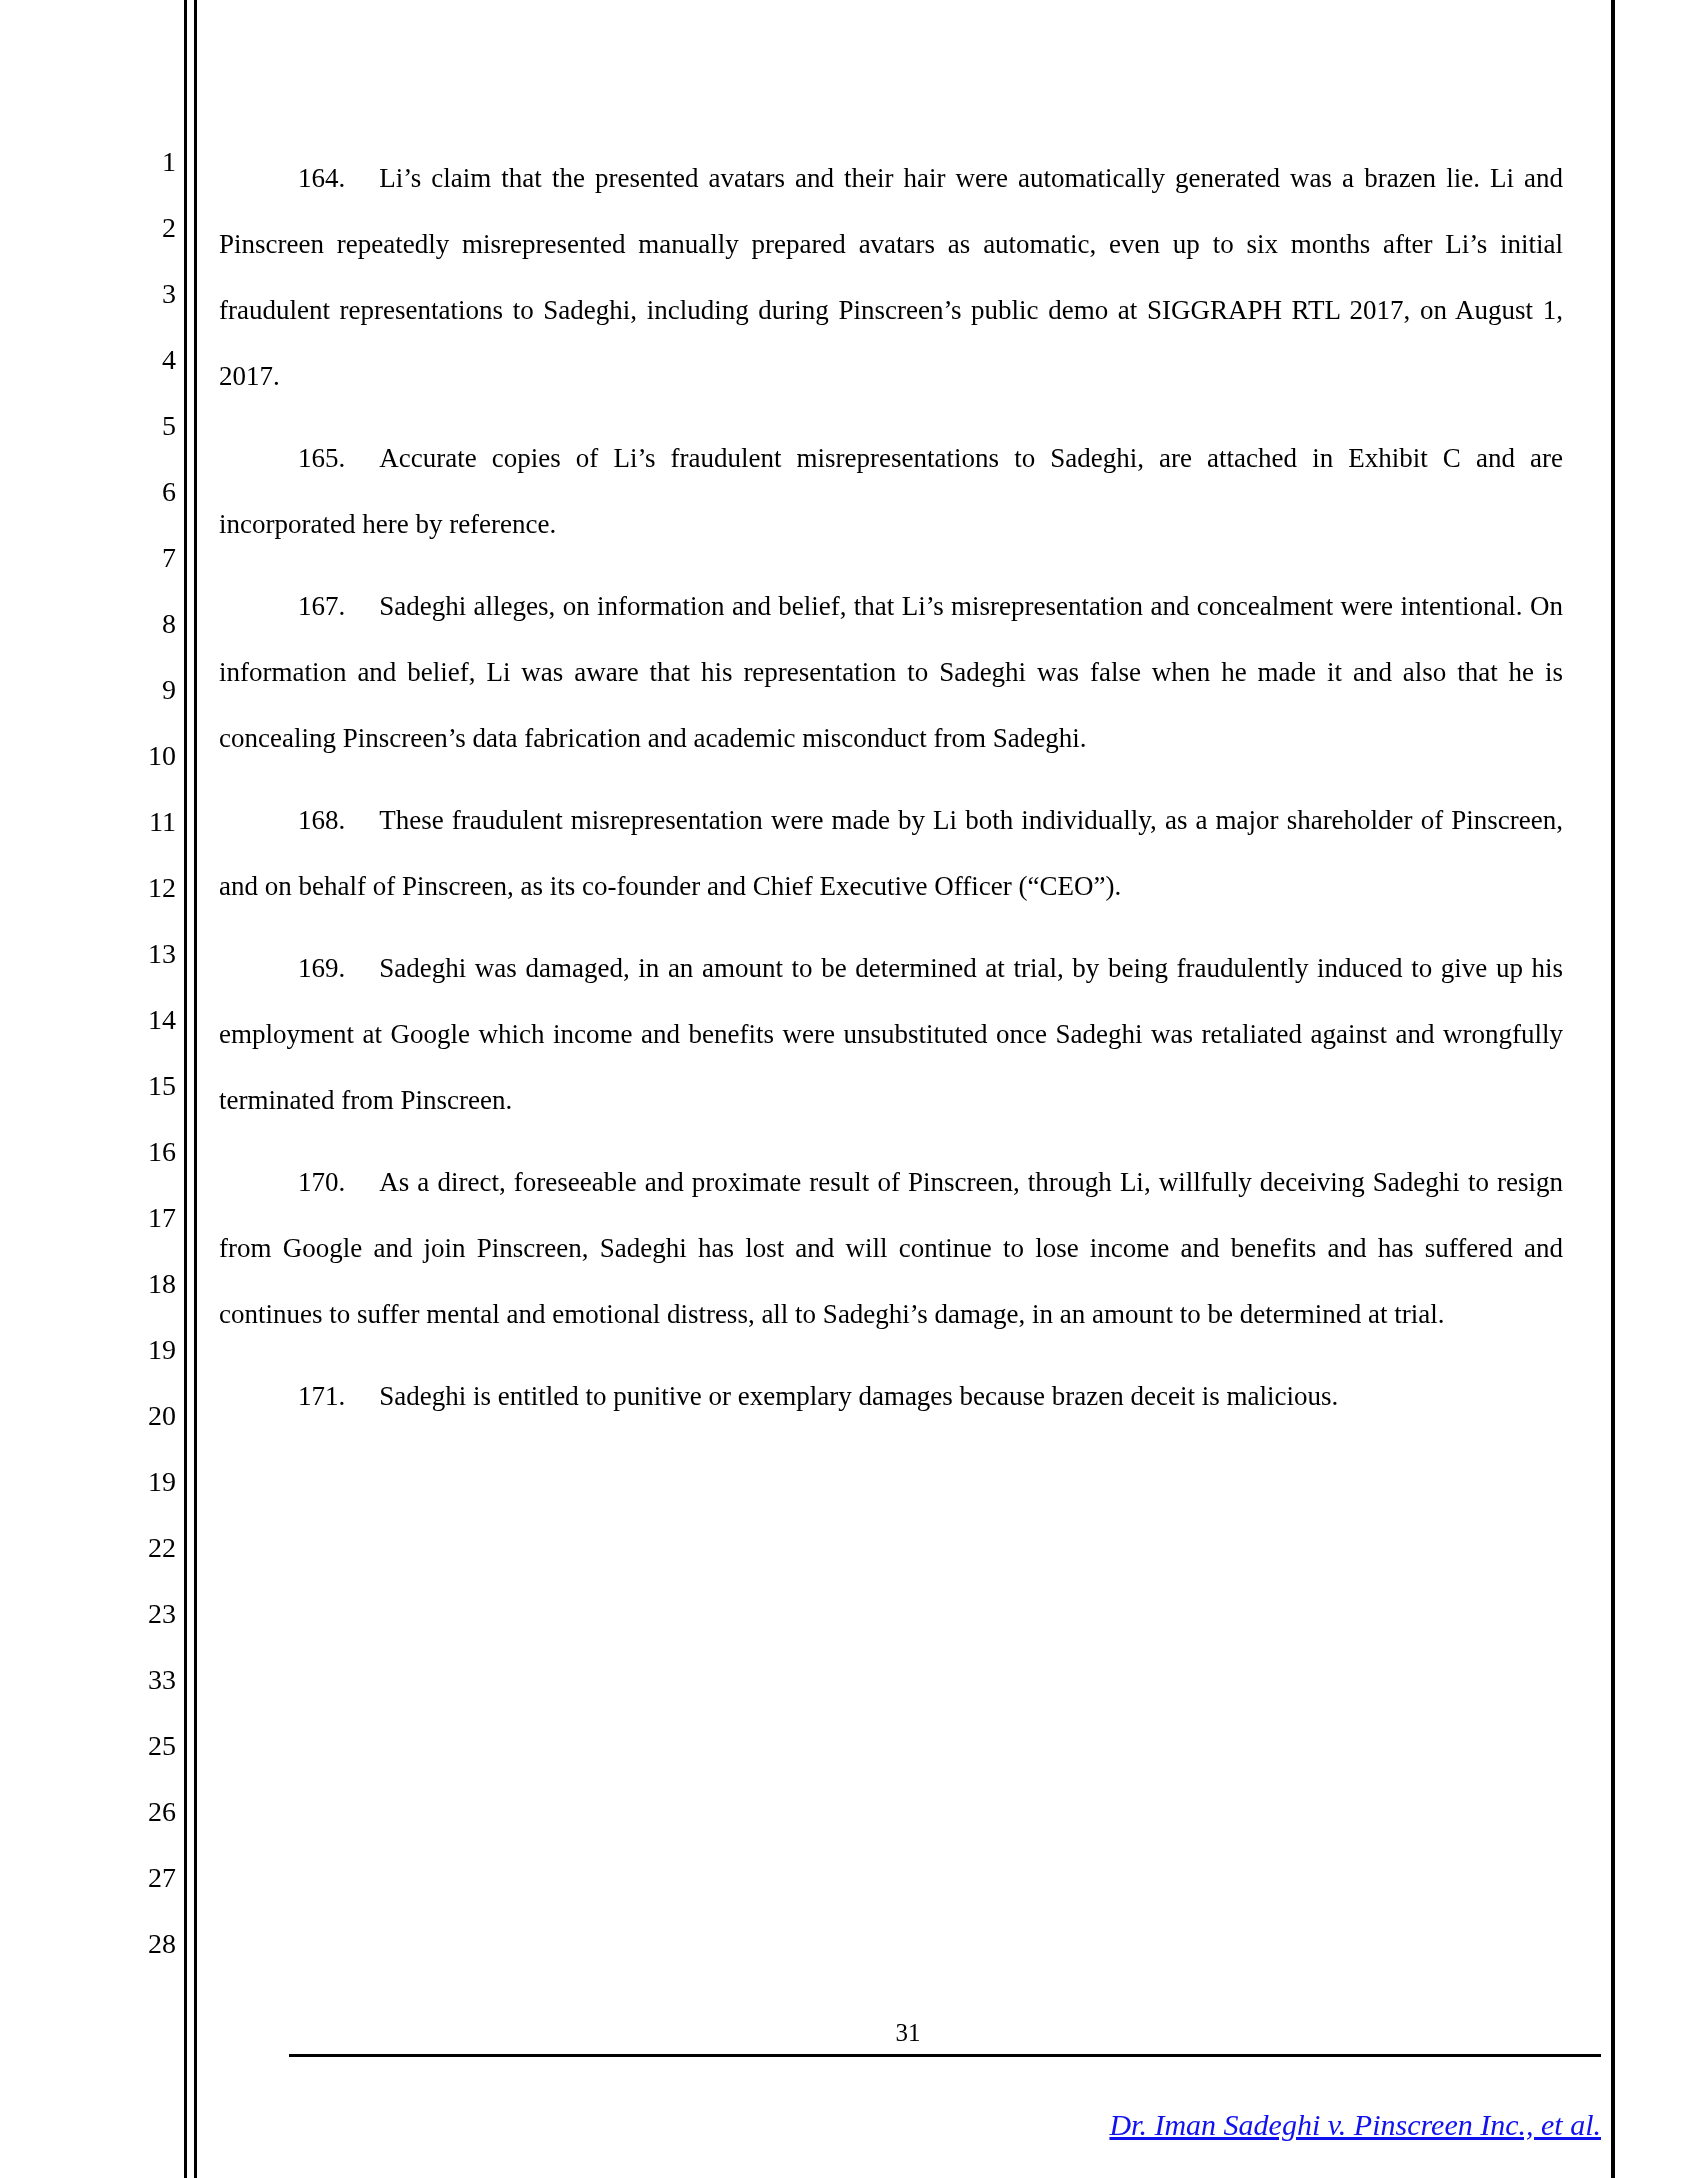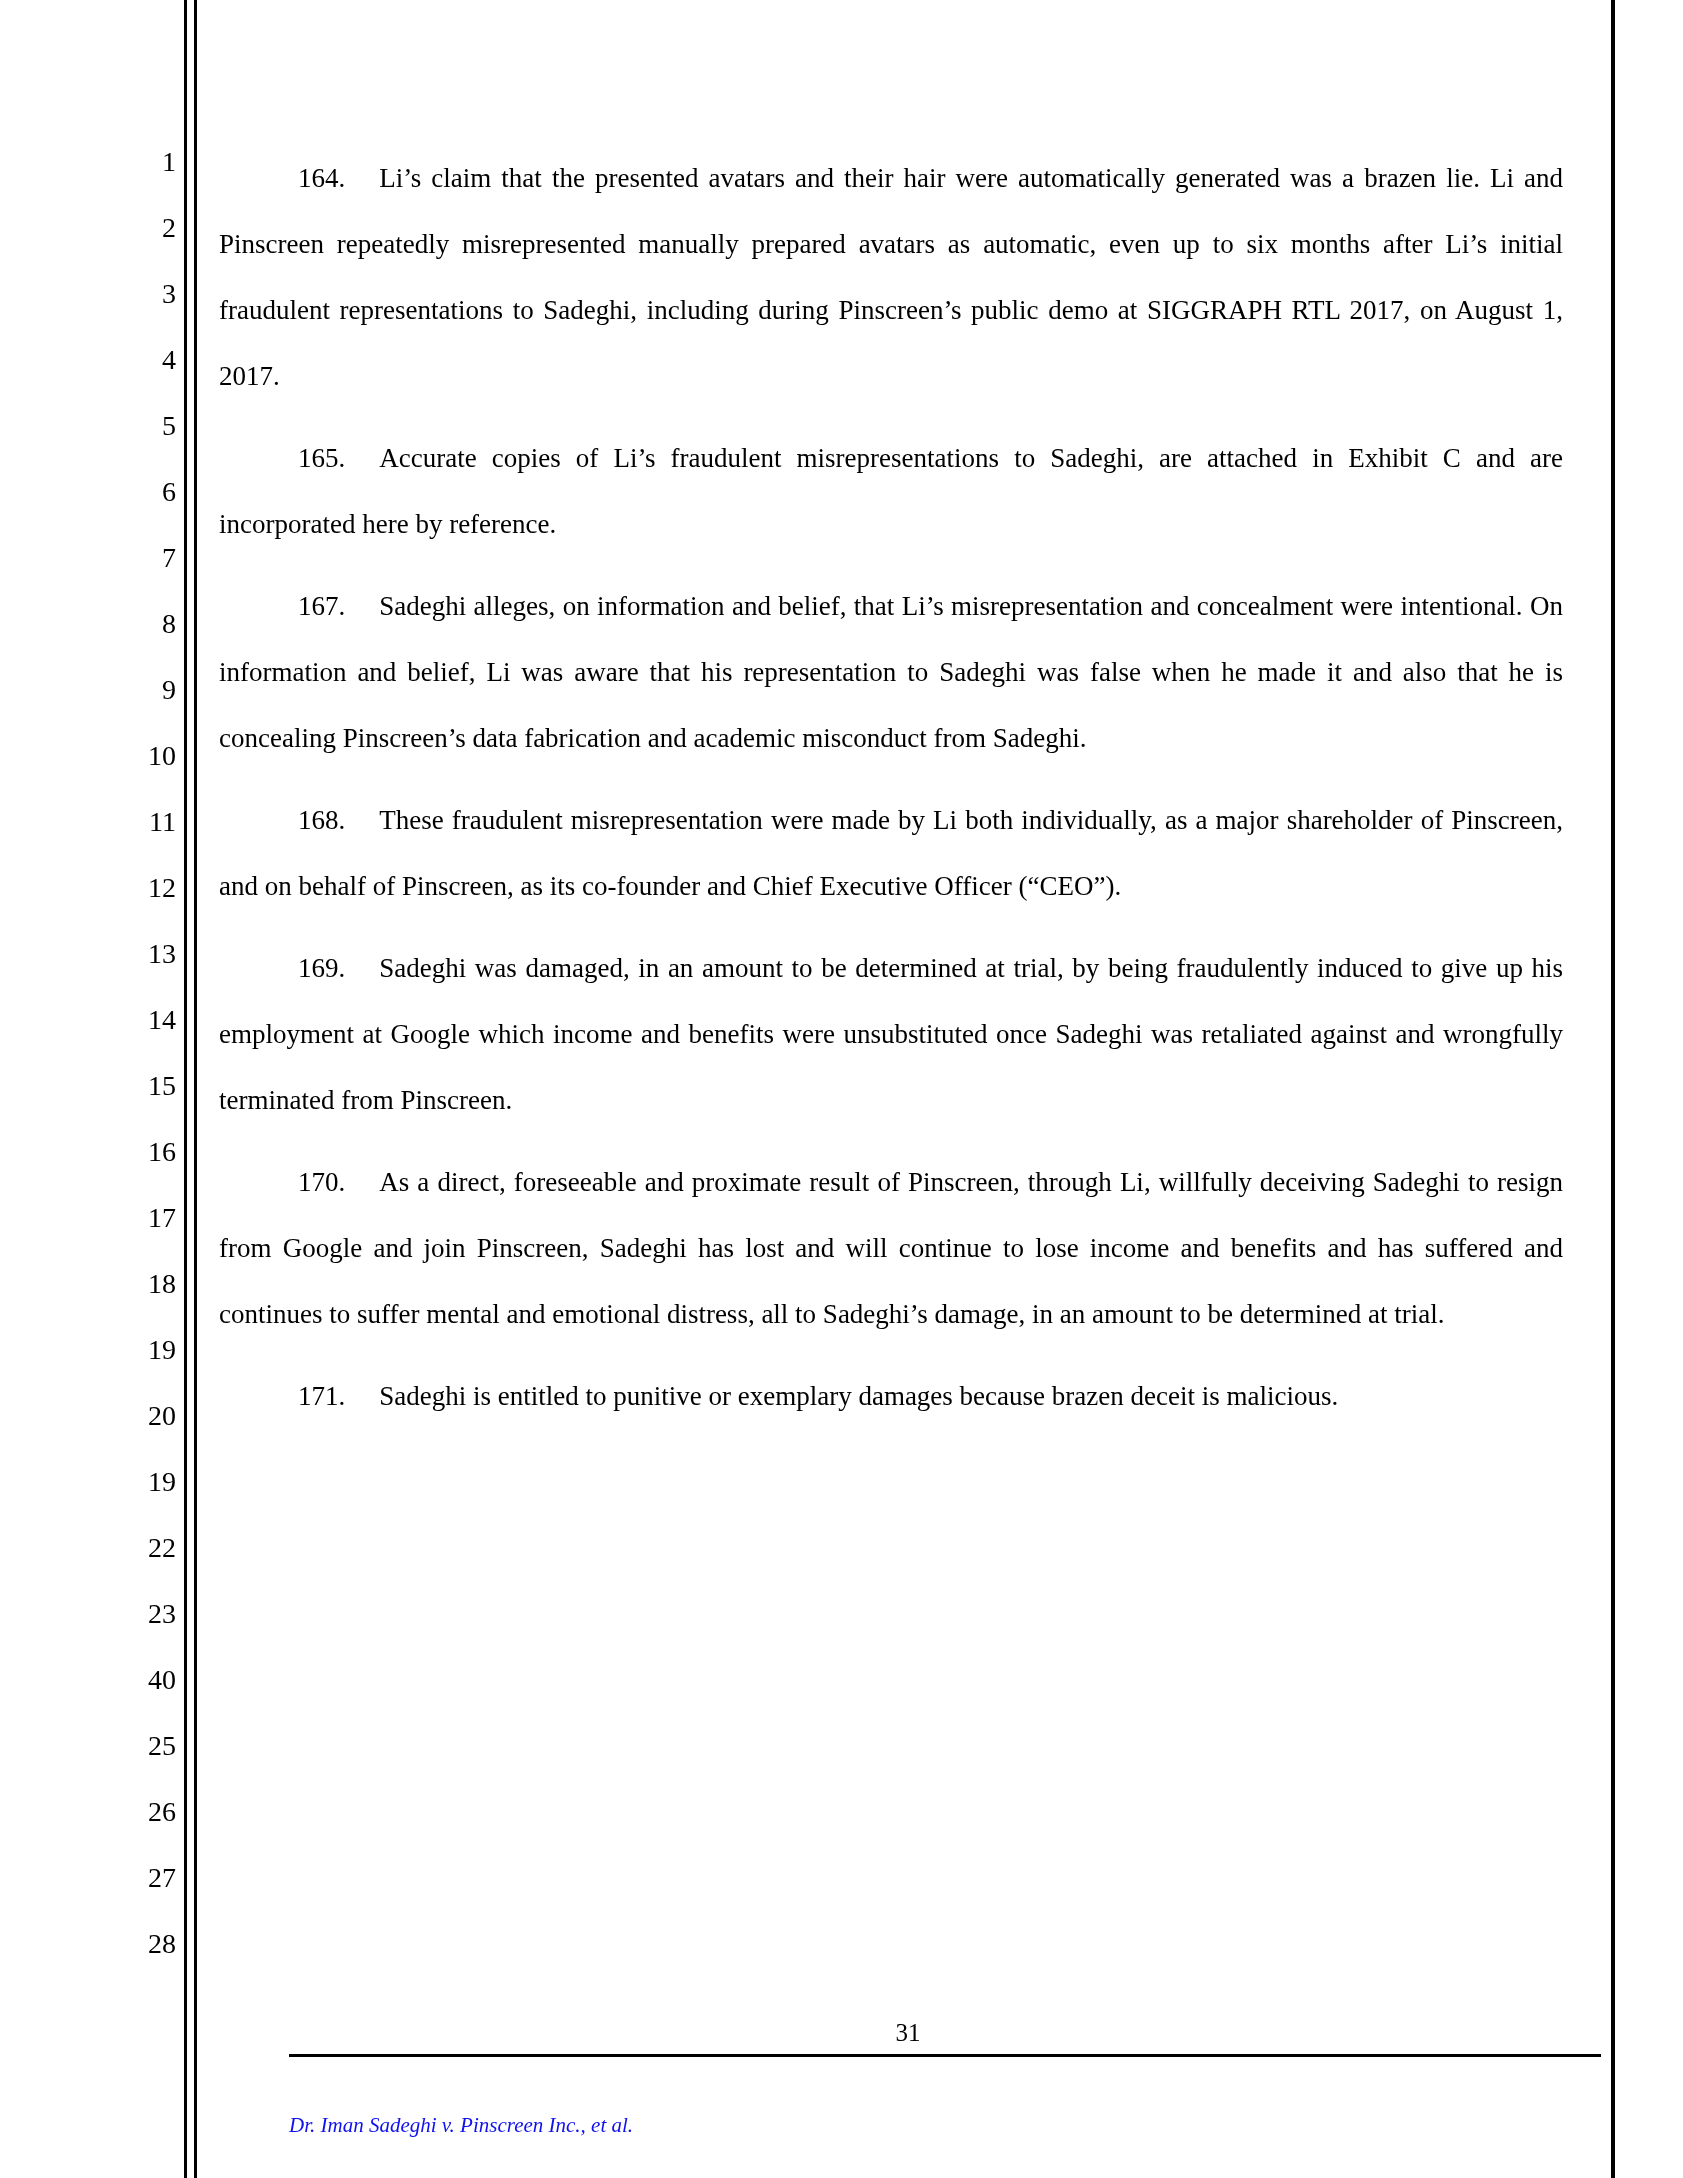--- a/index.html
+++ b/index.html
@@ -118,25 +118,26 @@
     text-align: center;
     font-size: 31px;
     line-height: 42px;
     letter-spacing: 0.4px;
   }
   .footer-case {
     position: absolute;
     left: 277px;
     top: 2105px;
     width: 1312px;
-    text-align: left;
-    font-size: 21px;
+    text-align: right;
+    font-size: 30px;
     line-height: 40px;
     font-style: italic;
     color: #1111ee;
+    text-decoration: underline;
   }
 </style>
 </head>
 <body>
 
 <div class="page">
 
   <div class="rule-left-outer"></div>
   <div class="rule-left-inner"></div>
   <div class="rule-right"></div>
@@ -158,21 +159,21 @@
     <span class="ln">14</span>
     <span class="ln">15</span>
     <span class="ln">16</span>
     <span class="ln">17</span>
     <span class="ln">18</span>
     <span class="ln">19</span>
     <span class="ln">20</span>
     <span class="ln">19</span>
     <span class="ln">22</span>
     <span class="ln">23</span>
-    <span class="ln">40</span>
+    <span class="ln">33</span>
     <span class="ln">25</span>
     <span class="ln">26</span>
     <span class="ln">27</span>
     <span class="ln">28</span>
   </div>
 
   <div class="body-col">
     <p class="para"><span class="num">164.</span><span class="gap"></span><span>Li’s claim that the presented avatars and their hair were automatically generated was a brazen lie. Li and Pinscreen repeatedly misrepresented manually prepared avatars as automatic, even up to six months after Li’s initial fraudulent representations to Sadeghi, including during Pinscreen’s public demo at SIGGRAPH RTL 2017, on August 1, 2017.</span></p>
     <p class="para"><span class="num">165.</span><span class="gap"></span><span>Accurate copies of Li’s fraudulent misrepresentations to Sadeghi, are attached in Exhibit C and are incorporated here by reference.</span></p>
     <p class="para"><span class="num">167.</span><span class="gap"></span><span>Sadeghi alleges, on information and belief, that Li’s misrepresentation and concealment were intentional. On information and belief, Li was aware that his representation to Sadeghi was false when he made it and also that he is concealing Pinscreen’s data fabrication and academic misconduct from Sadeghi.</span></p>

